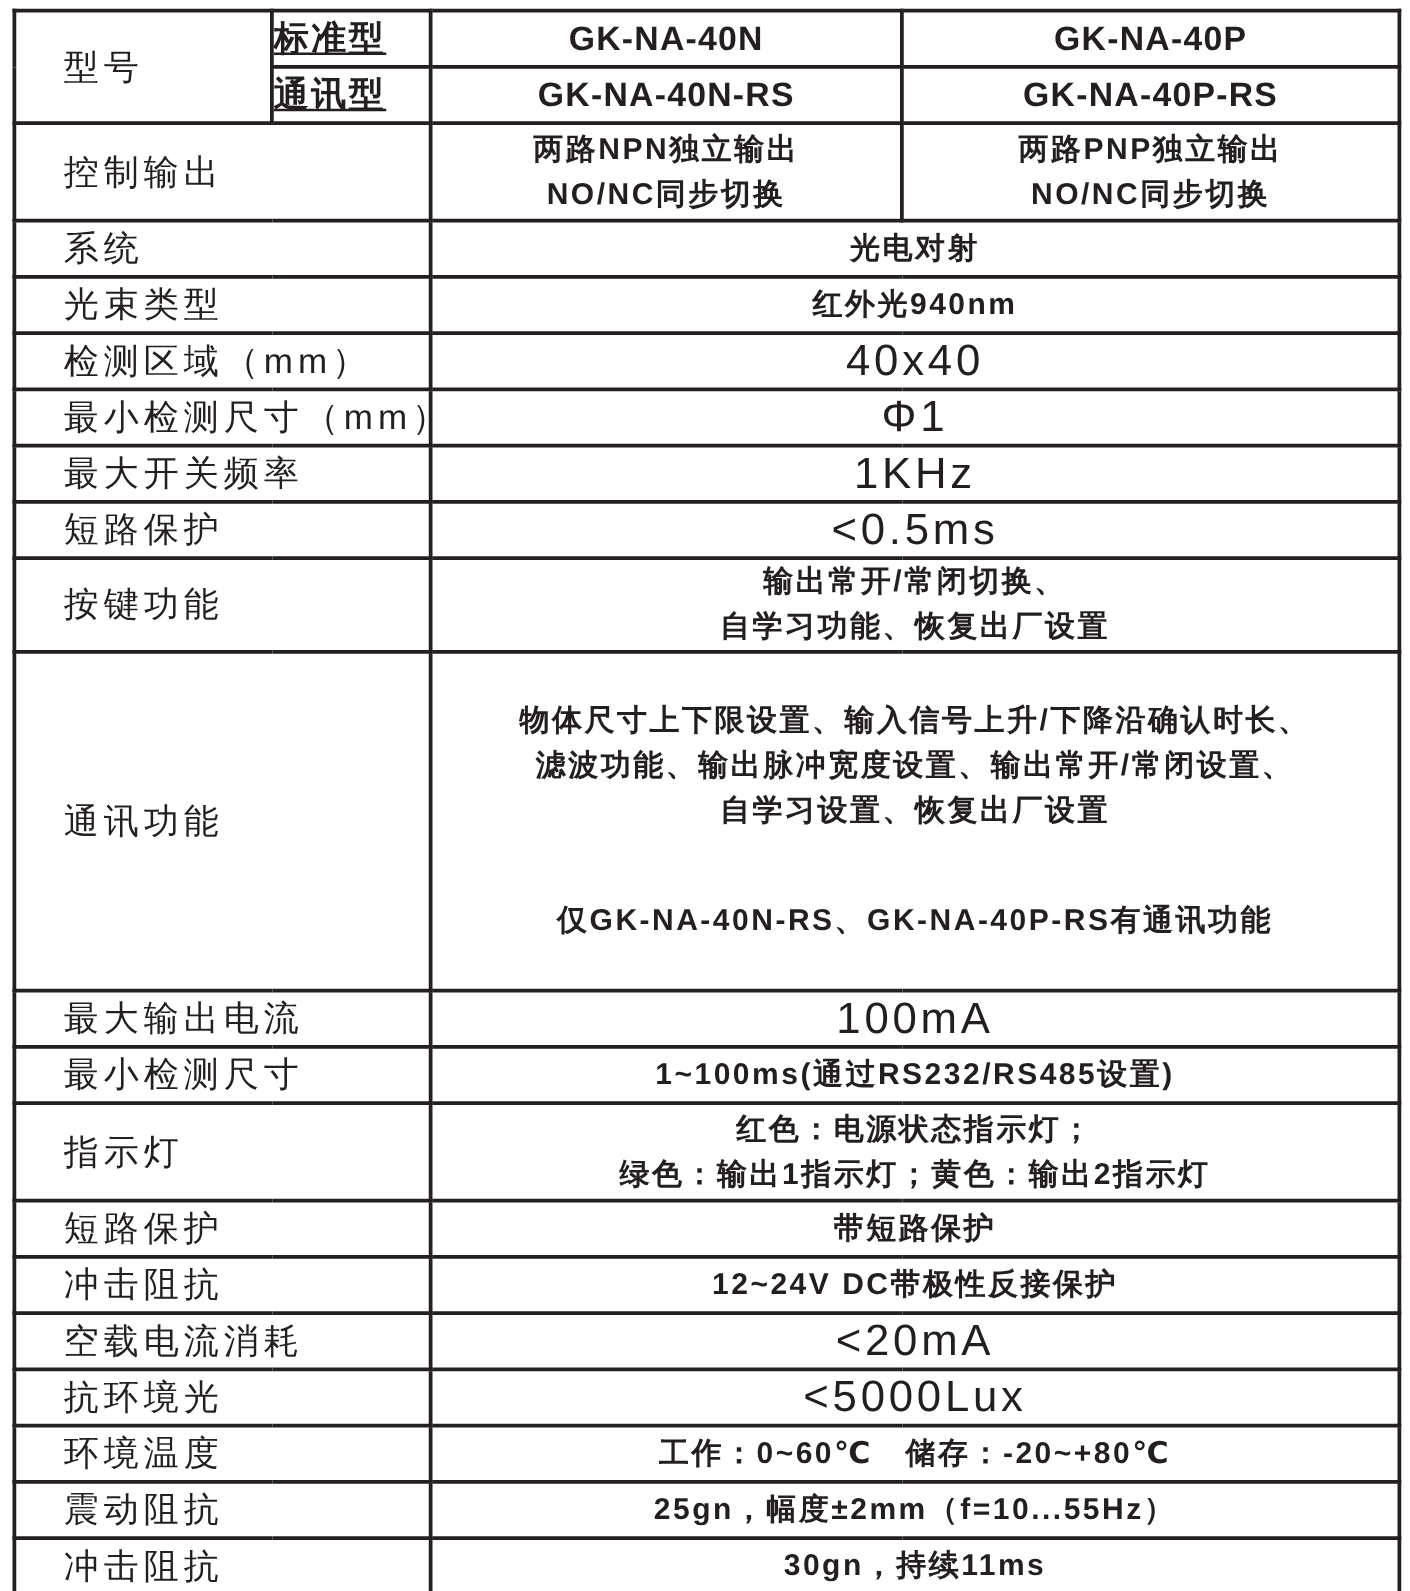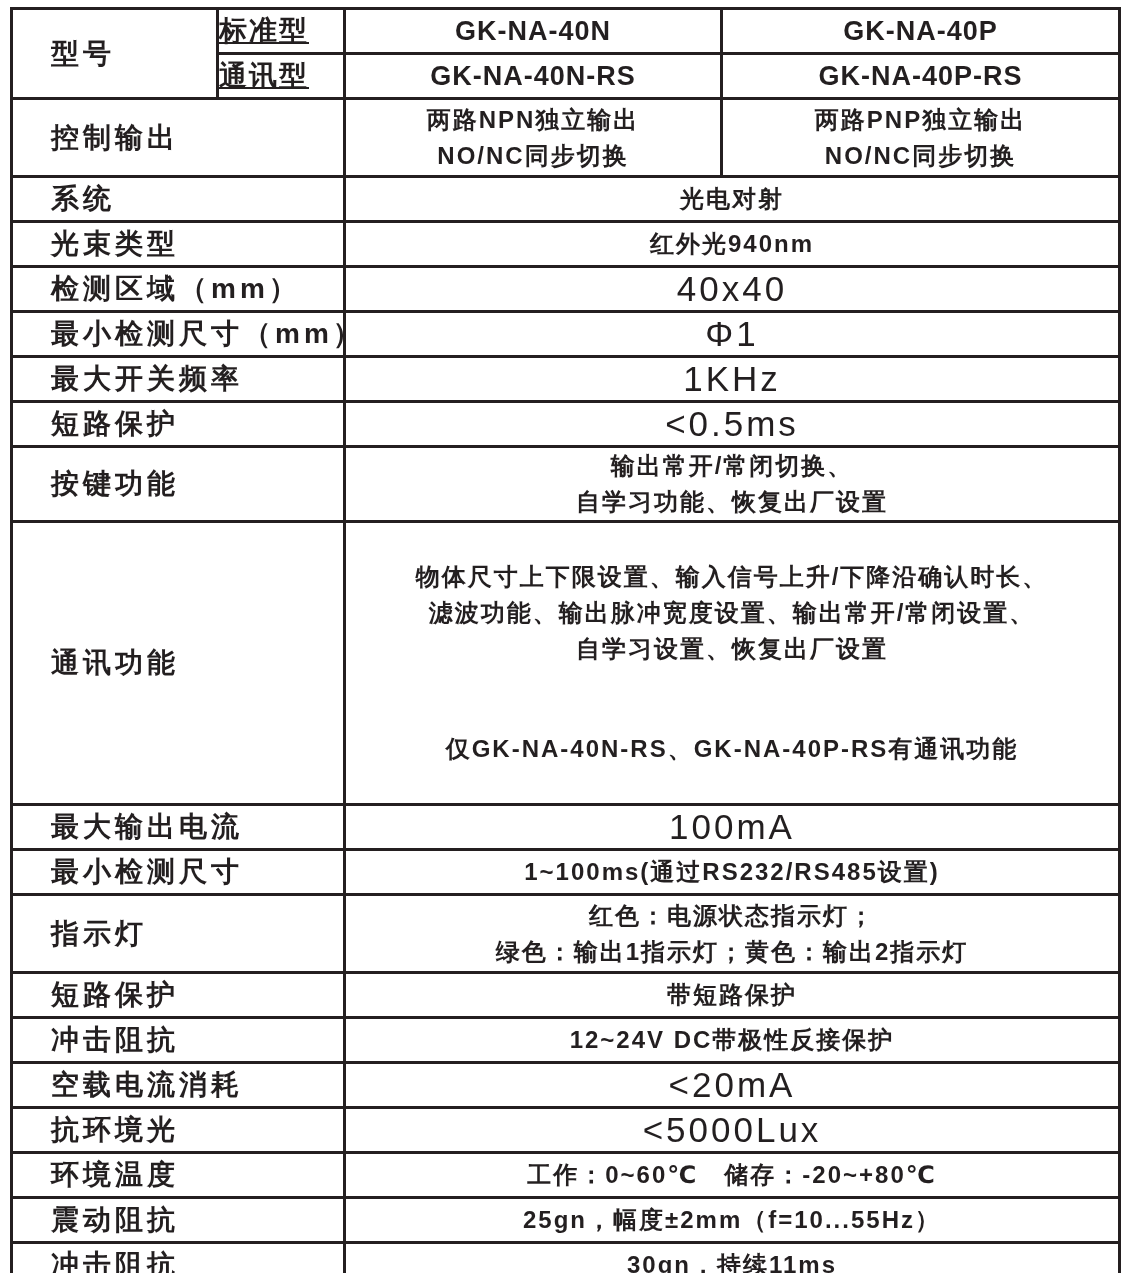--- a/index.html
+++ b/index.html
@@ -23,21 +23,21 @@
     overflow: hidden;
   }
   .rh45  { height: 45px; }
   .rh74  { height: 74px; }
   .rh78  { height: 78px; }
   .rh160 { height: 160px; }
   .label {
     text-align: left;
     padding-left: 38px;
     font-size: 28px;
-    font-weight: bold;
+    font-weight: normal;
     letter-spacing: 4px;
     white-space: nowrap;
     margin-top: 45px;
   }
   .sub {
     font-size: 28px;
     font-weight: bold;
     letter-spacing: 2px;
     text-decoration: underline;
   }
@@ -52,21 +52,21 @@
   .model {
     font-weight: 600;
     font-size: 27px;
     letter-spacing: 1px;
   }
   .latin {
     font-weight: 500;
     font-size: 35px;
     letter-spacing: 3px;
   }
-  .note { margin-top: 28px; }
+  .note { margin-top: 16px; }
 </style>
 </head>
 <body>
 
 <div>
 <table class="spec">
   <colgroup>
     <col style="width:206px">
     <col style="width:127px">
     <col style="width:377px">

